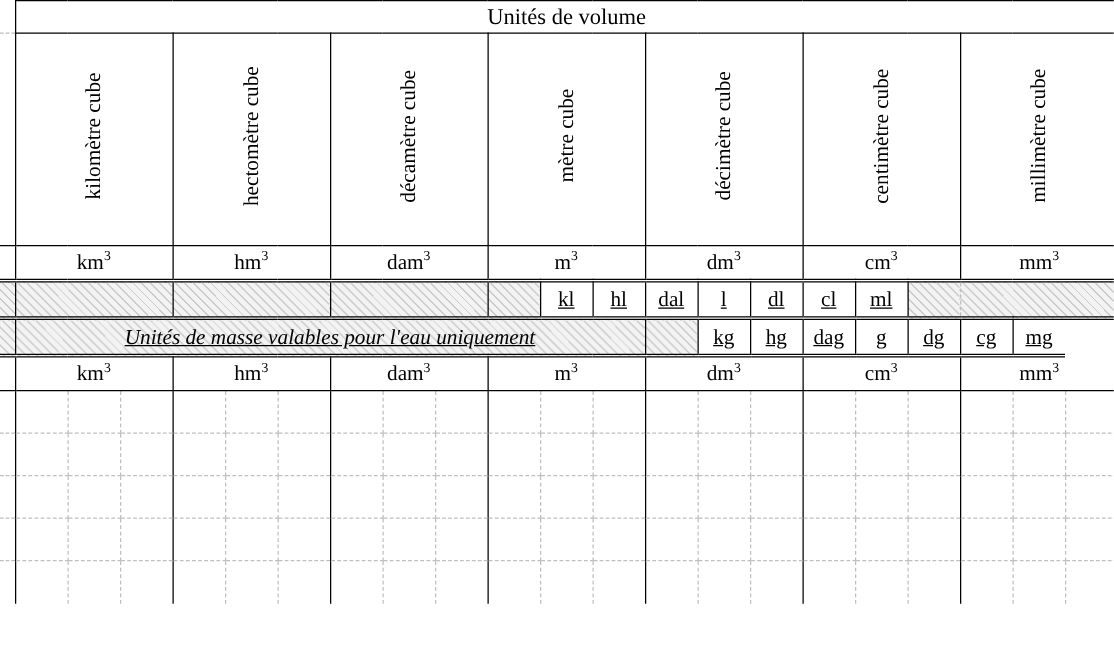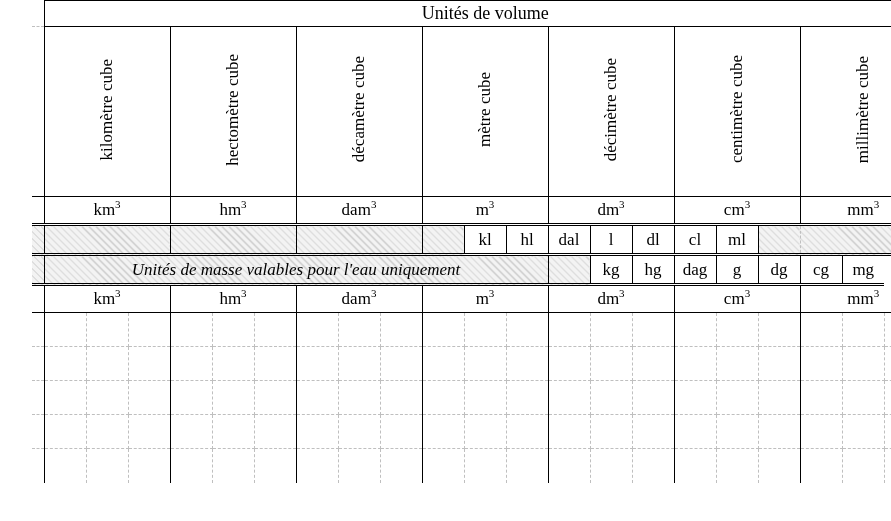--- a/index.html
+++ b/index.html
@@ -8,21 +8,20 @@
     font-family: "Times New Roman", Times, serif;
     font-size: 16px;
     background: #fff;
     color: #000;
   }
   .page {
     width: 891px;
     height: 521px;
     position: relative;
     box-sizing: border-box;
-    padding-left: 32px;
   }
   table.grid {
     border-collapse: collapse;
     table-layout: fixed;
     width: 891px;
   }
   table.grid td, table.grid th {
     box-sizing: border-box;
     padding: 0;
     vertical-align: middle;
@@ -55,21 +54,21 @@
     white-space: nowrap;
     font-size: 17px;
     display: inline-block;
   }
 
   
   .sym-row td { height: 28px; font-size: 17px; margin-top: 30px; }
   sup { font-size: 11px; vertical-align: super; line-height: 0; }
 
   
-  .thin-row td { height: 30px; font-size: 17px; }
+  .thin-row td { height: 30px; font-size: 17px; text-decoration: underline; }
 
   
   .note { font-style: italic; font-size: 17px; text-align: center; }
 
   
   .hatch {
     background-image: repeating-linear-gradient(
       45deg,
       #c9c9c9 0px,
       #c9c9c9 1px,

